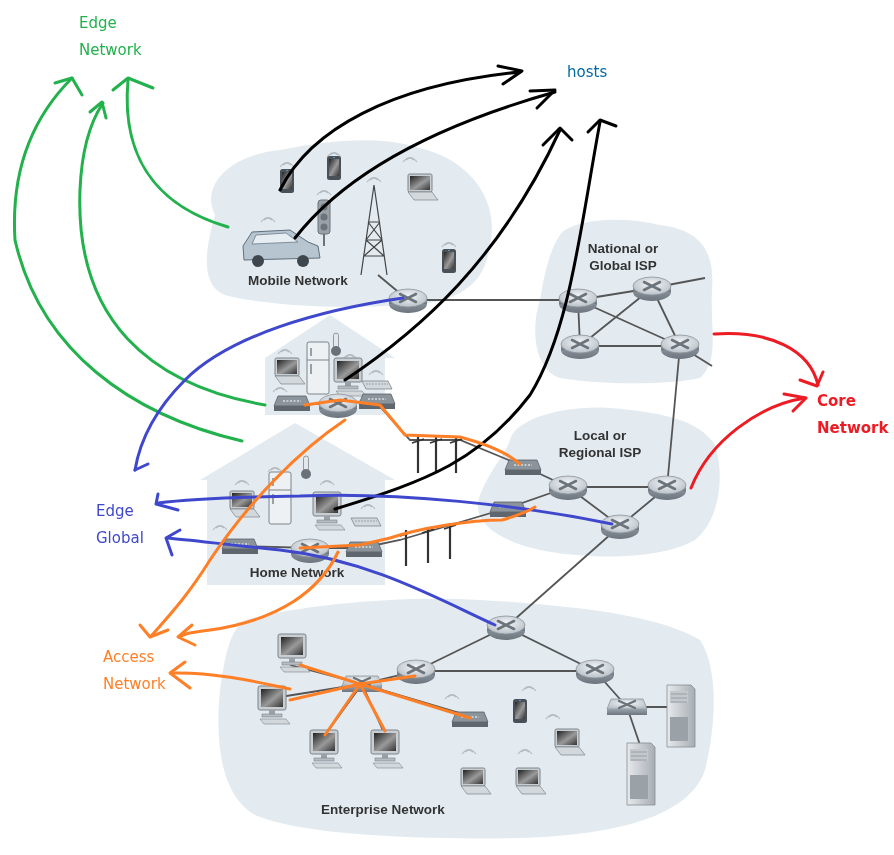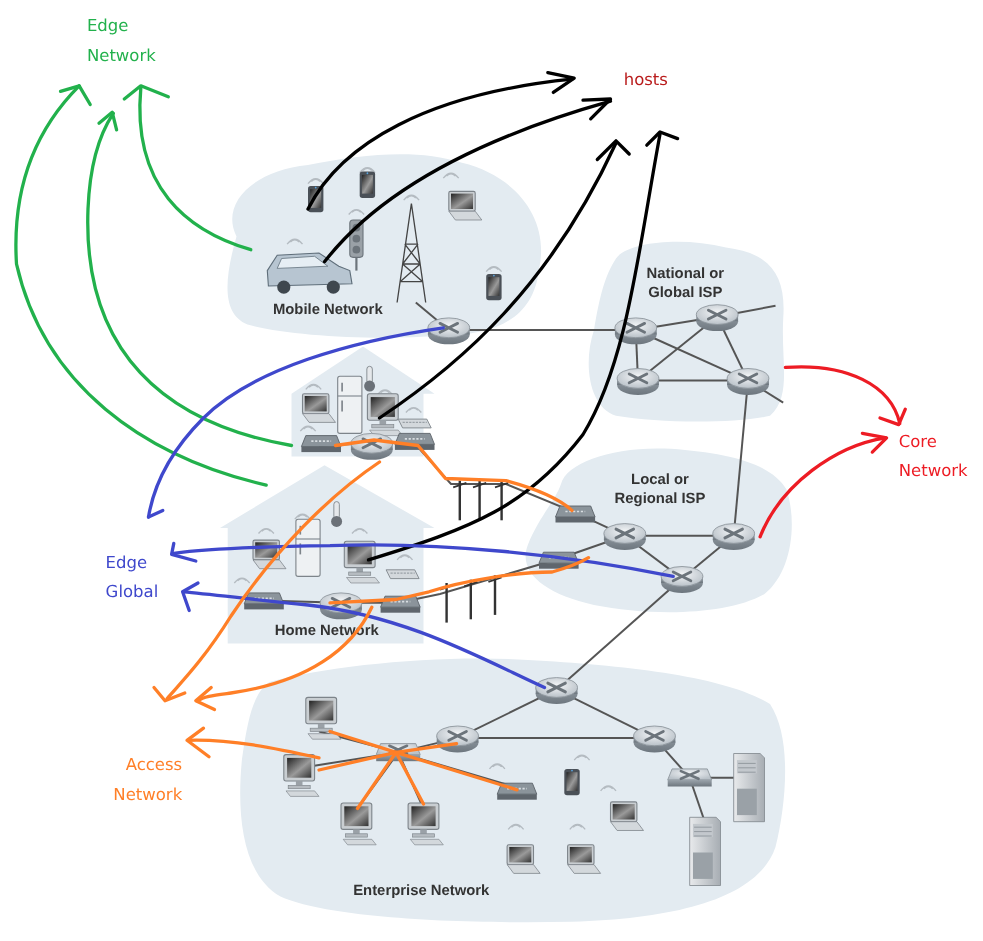--- a/index.html
+++ b/index.html
@@ -319,27 +319,27 @@
     </g>
   </g>
 </svg>
 
   
   <div class="annot" style="left:79px; top:10px;">
     <div style="color:#22b14c">Edge</div>
     <div style="color:#22b14c">Network</div>
   </div>
   <div class="annot" style="left:567px; top:59px;">
-    <div style="color:#b91c1c">hosts</div>
-  </div>
-  <div class="annot" style="left:817px; top:388px;">
+    <div style="color:#0369a1">hosts</div>
+  </div>
+  <div class="annot" style="left:817px; top:388px;font-weight:bold;">
     <div style="color:#ed1c24">Core</div>
     <div style="color:#ed1c24">Network</div>
   </div>
   <div class="annot" style="left:96px; top:498px;">
     <div style="color:#3f48cc">Edge</div>
     <div style="color:#3f48cc">Global</div>
   </div>
-  <div class="annot" style="left:103px; top:682px;text-align:right;">
+  <div class="annot" style="left:103px; top:644px;">
     <div style="color:#ff7f27">Access</div>
     <div style="color:#ff7f27">Network</div>
   </div>
 </div>
 
 </body></html>

